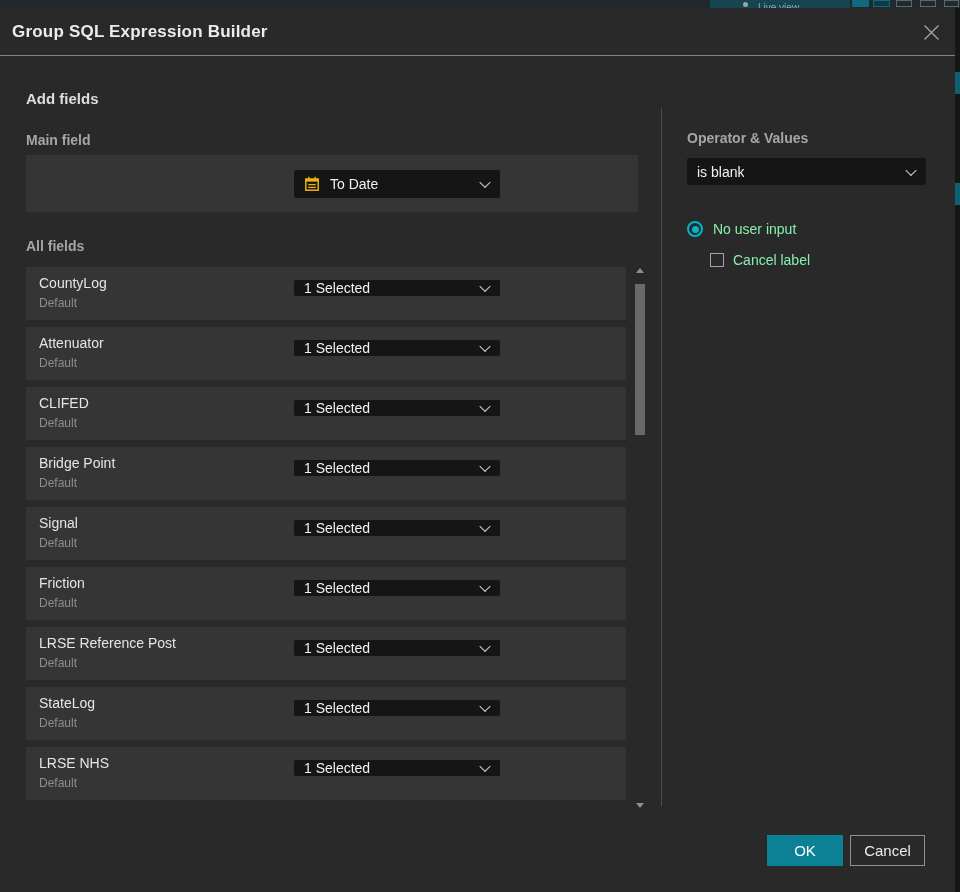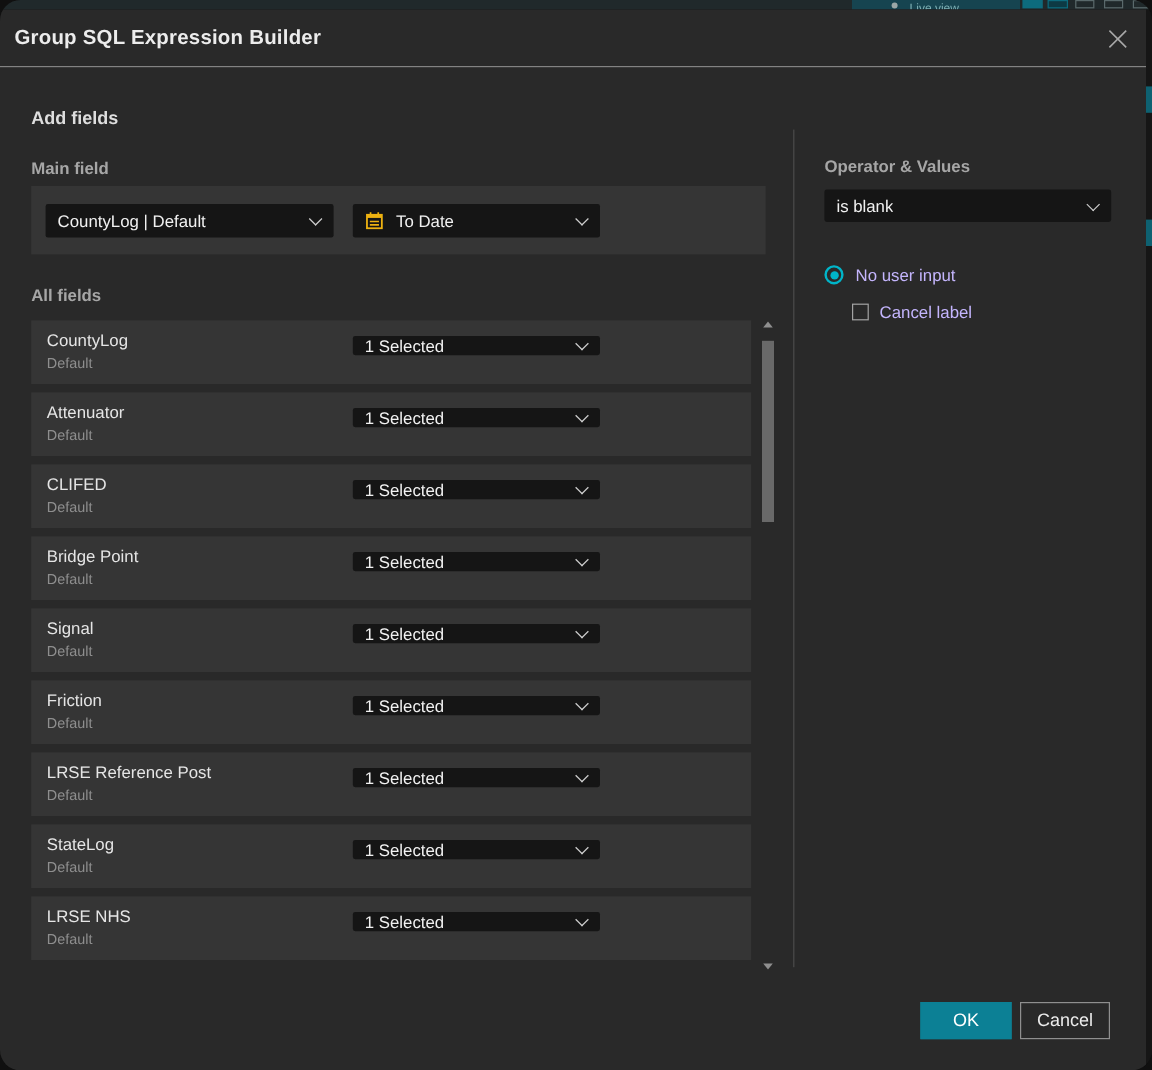--- a/index.html
+++ b/index.html
@@ -1,17 +1,17 @@
 <!DOCTYPE html>
 <html><head>
 <meta charset="utf-8">
 <style>
   html,body{margin:0;padding:0;background:#101010;}
   .screen{position:relative;width:960px;height:892px;overflow:hidden;
-          font-family:"Liberation Sans",sans-serif;background:#141414;border-radius:17px;}
+          font-family:"Liberation Sans",sans-serif;background:#141414;}
 
   
   .bg-strip{position:absolute;left:0;top:0;width:960px;height:8px;background:#20292b;overflow:hidden;}
   .live-chip{position:absolute;left:710px;top:0;width:140px;height:8px;background:#164450;
              color:#7fb1b5;font-size:10px;line-height:13px;overflow:hidden;}
   .live-dot{position:absolute;left:33px;top:2px;width:5px;height:5px;border-radius:50%;background:#9aa7a7;}
   .live-text{position:absolute;left:48px;top:1px;white-space:nowrap;}
   .mini-box{position:absolute;top:0;height:7px;box-sizing:border-box;}
   .mb1{left:852px;width:17px;background:#0d6b7d;}
   .mb2{left:873px;width:17px;border:1px solid #0d6b7d;background:#0d3a44;}
@@ -65,21 +65,21 @@
   .v-divider{position:absolute;left:661px;top:100px;width:1px;height:698px;background:#4b4b4b;}
 
   .lbl-op{position:absolute;left:687px;top:122px;}
   .dd-op{left:687px;top:150px;width:239px;height:27px;}
 
   .radio-row{position:absolute;left:687px;top:213px;display:flex;align-items:center;gap:10px;cursor:pointer;}
   .radio{width:12px;height:12px;border:2px solid #00b5c9;border-radius:50%;
          display:flex;align-items:center;justify-content:center;flex:0 0 auto;}
   .radio-dot{width:7px;height:7px;background:#00b5c9;border-radius:50%;display:none;}
   .radio.checked .radio-dot{display:block;}
-  .ctl-label{font-size:14px;color:#c4b5fd;}
+  .ctl-label{font-size:14px;color:#86efac;}
 
   .check-row{position:absolute;left:710px;top:244px;display:flex;align-items:center;gap:9px;cursor:pointer;}
   .checkbox{width:12px;height:12px;border:1.5px solid #a3a3a3;background:transparent;flex:0 0 auto;}
 
   .btn{position:absolute;top:827px;height:31px;display:flex;align-items:center;justify-content:center;
        font-size:15px;box-sizing:border-box;cursor:pointer;font-family:"Liberation Sans",sans-serif;}
   .btn-ok{left:767px;width:76px;background:#0c8095;color:#ffffff;border:1px solid #0c8095;}
   .btn-cancel{left:850px;width:75px;background:transparent;border:1px solid #8f8f8f;color:#ececec;}
 </style>
 </head>
@@ -113,24 +113,20 @@
           <line x1="15.5" y1="1.5" x2="1.5" y2="15.5" stroke="#a8a8a8" stroke-width="1.3"></line>
         </svg>
       </div>
     </div>
 
     <div class="h-add">Add fields</div>
 
     <div class="lbl lbl-main">Main field</div>
 
     <div class="main-panel">
-      <div class="dd dd1">
-        <span class="dd-text">CountyLog | Default</span>
-        <span class="chev"></span>
-      </div>
       <div class="dd dd2">
         <svg class="cal" width="16" height="16" viewBox="0 0 16 16">
           <rect x="1.8" y="3" width="12.4" height="11.2" fill="none" stroke="#eeb211" stroke-width="1.5"></rect>
           <rect x="1.8" y="3" width="12.4" height="2.6" fill="#eeb211" stroke="none"></rect>
           <line x1="4.8" y1="0.8" x2="4.8" y2="3.6" stroke="#eeb211" stroke-width="1.4"></line>
           <line x1="11.2" y1="0.8" x2="11.2" y2="3.6" stroke="#eeb211" stroke-width="1.4"></line>
           <line x1="4.2" y1="8.6" x2="11.8" y2="8.6" stroke="#eeb211" stroke-width="1.3"></line>
           <line x1="4.2" y1="11.4" x2="11.8" y2="11.4" stroke="#eeb211" stroke-width="1.3"></line>
         </svg>
         <span class="dd-text">To Date</span>

